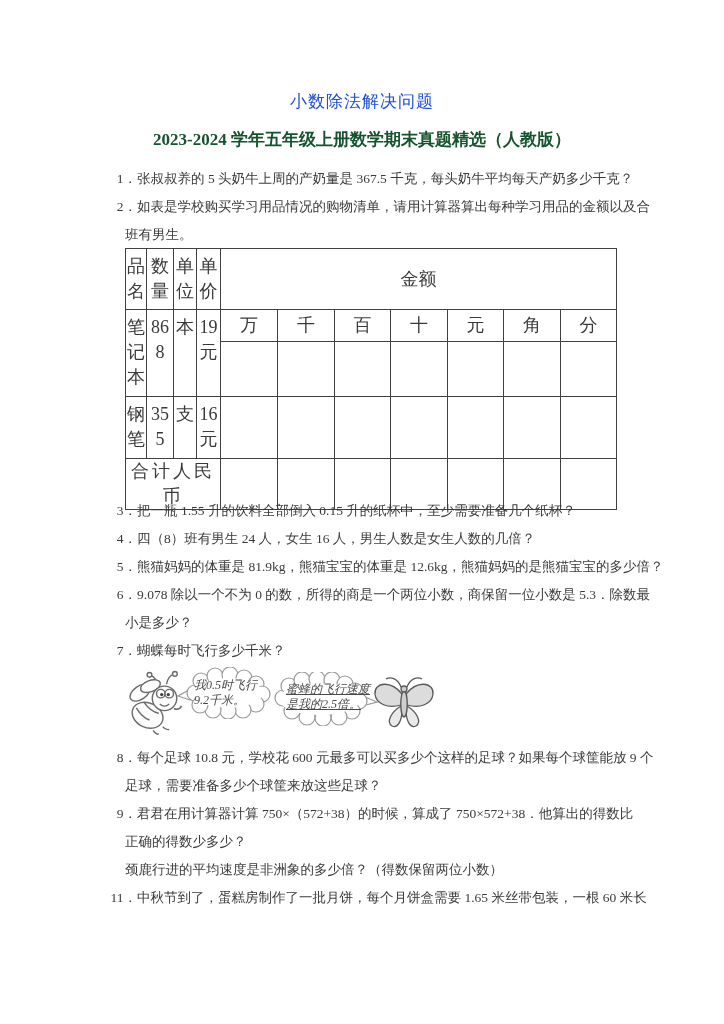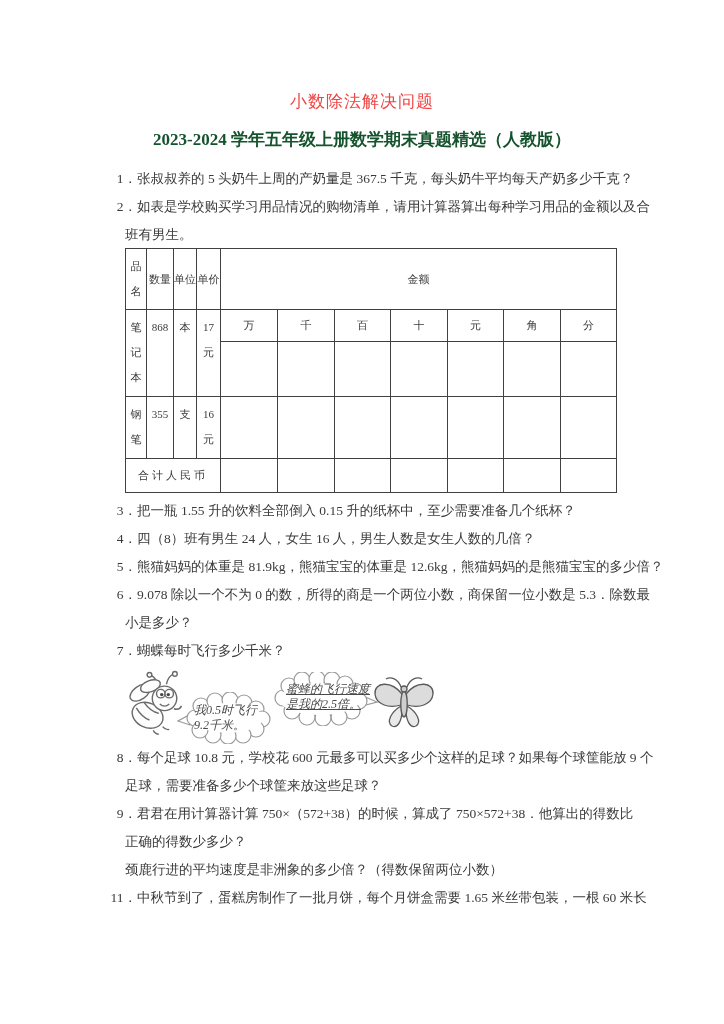--- a/index.html
+++ b/index.html
@@ -4,57 +4,57 @@
 <style>
   * { margin:0; padding:0; box-sizing:border-box; }
   html,body { background:#fff; }
   .page {
     position:relative; width:724px; height:1024px; background:#ffffff;
     font-family:"Liberation Serif","DejaVu Serif",serif; color:#3a3a3a;
     overflow:hidden;
   }
   .title {
     position:absolute; top:90px; left:0; right:0; text-align:center;
-    font-size:17px; font-weight:500; letter-spacing:1px; color:#ef4444;
+    font-size:17px; font-weight:500; letter-spacing:1px; color:#1d4ed8;
   }
   .subtitle {
     position:absolute; top:128px; left:0; right:0; text-align:center;
     font-size:17px; font-weight:bold; color:#14532d;
   }
   .problems { position:absolute; left:85px; right:30px; }
   .pa { top:165px; }
   .pb { top:497px; }
   .pc { top:744px; }
   .pline { height:28px; display:flex; align-items:center; font-size:13.5px; white-space:nowrap; }
   .pline .num { display:inline-block; width:52px; text-align:right; flex:0 0 52px; }
   .pline .ptext { white-space:nowrap; }
   .pline.cont { padding-left:40px; }
   
   .shopping-table {
     position:absolute; left:125px; top:248px; width:491px;
-    border-collapse:collapse; table-layout:fixed; font-size:11px; color:#3a3a3a;
+    border-collapse:collapse; table-layout:fixed; font-size:18px; color:#3a3a3a;
   }
   .shopping-table td {
     border:1px solid #414141; text-align:center; vertical-align:middle;
     line-height:25px; word-break:break-all; font-weight:normal; padding:0;
   }
   .shopping-table tr.r1 td { height:61px; }
   .shopping-table tr.r2 td { height:32px; }
   .shopping-table tr.r3 td { height:55px; }
   .shopping-table tr.r4 td { height:62px; }
   .shopping-table tr.r5 td { height:34px; }
   .shopping-table td.top { vertical-align:top; padding-top:5px; }
   .shopping-table td.total { letter-spacing:3px; }
   
   .illustration { position:absolute; left:125px; top:666px; width:320px; height:78px; }
   .illustration svg.figure { position:absolute; }
   .bee-svg { left:0; top:4px; }
   .butterfly-svg { left:246px; top:8px; }
   .bubble { position:absolute; }
-  .bubble1 { left:52px; top:26px; width:96px; height:52px; }
+  .bubble1 { left:52px; top:1px; width:96px; height:52px; }
   .bubble2 { left:142px; top:6px; width:112px; height:54px; }
   .bubble svg { position:absolute; left:0; top:0; }
   .bubble .btext {
     position:absolute; left:0; top:0; right:0; bottom:0;
     font-size:12px; font-style:italic; color:#4a4a4a; line-height:15px;
   }
   .bubble1 .btext { padding:11px 0 0 17px; }
   .bubble2 .btext { padding:10px 0 0 19px;text-decoration:underline; }
 </style>
 </head>
@@ -99,21 +99,21 @@
         <td>数量</td>
         <td>单位</td>
         <td>单价</td>
         <td colspan="7">金额</td>
       </tr>
       <tr class="r2">
         <td rowspan="2" class="top">笔记本</td>
         <td rowspan="2" class="top">868</td>
         <td rowspan="2" class="top">本</td>
         <td rowspan="2" class="top">
-            <div>17</div>
+            <div>19</div>
             <div>元</div>
           </td>
         <td>万</td>
         <td>千</td>
         <td>百</td>
         <td>十</td>
         <td>元</td>
         <td>角</td>
         <td>分</td>
       </tr>

